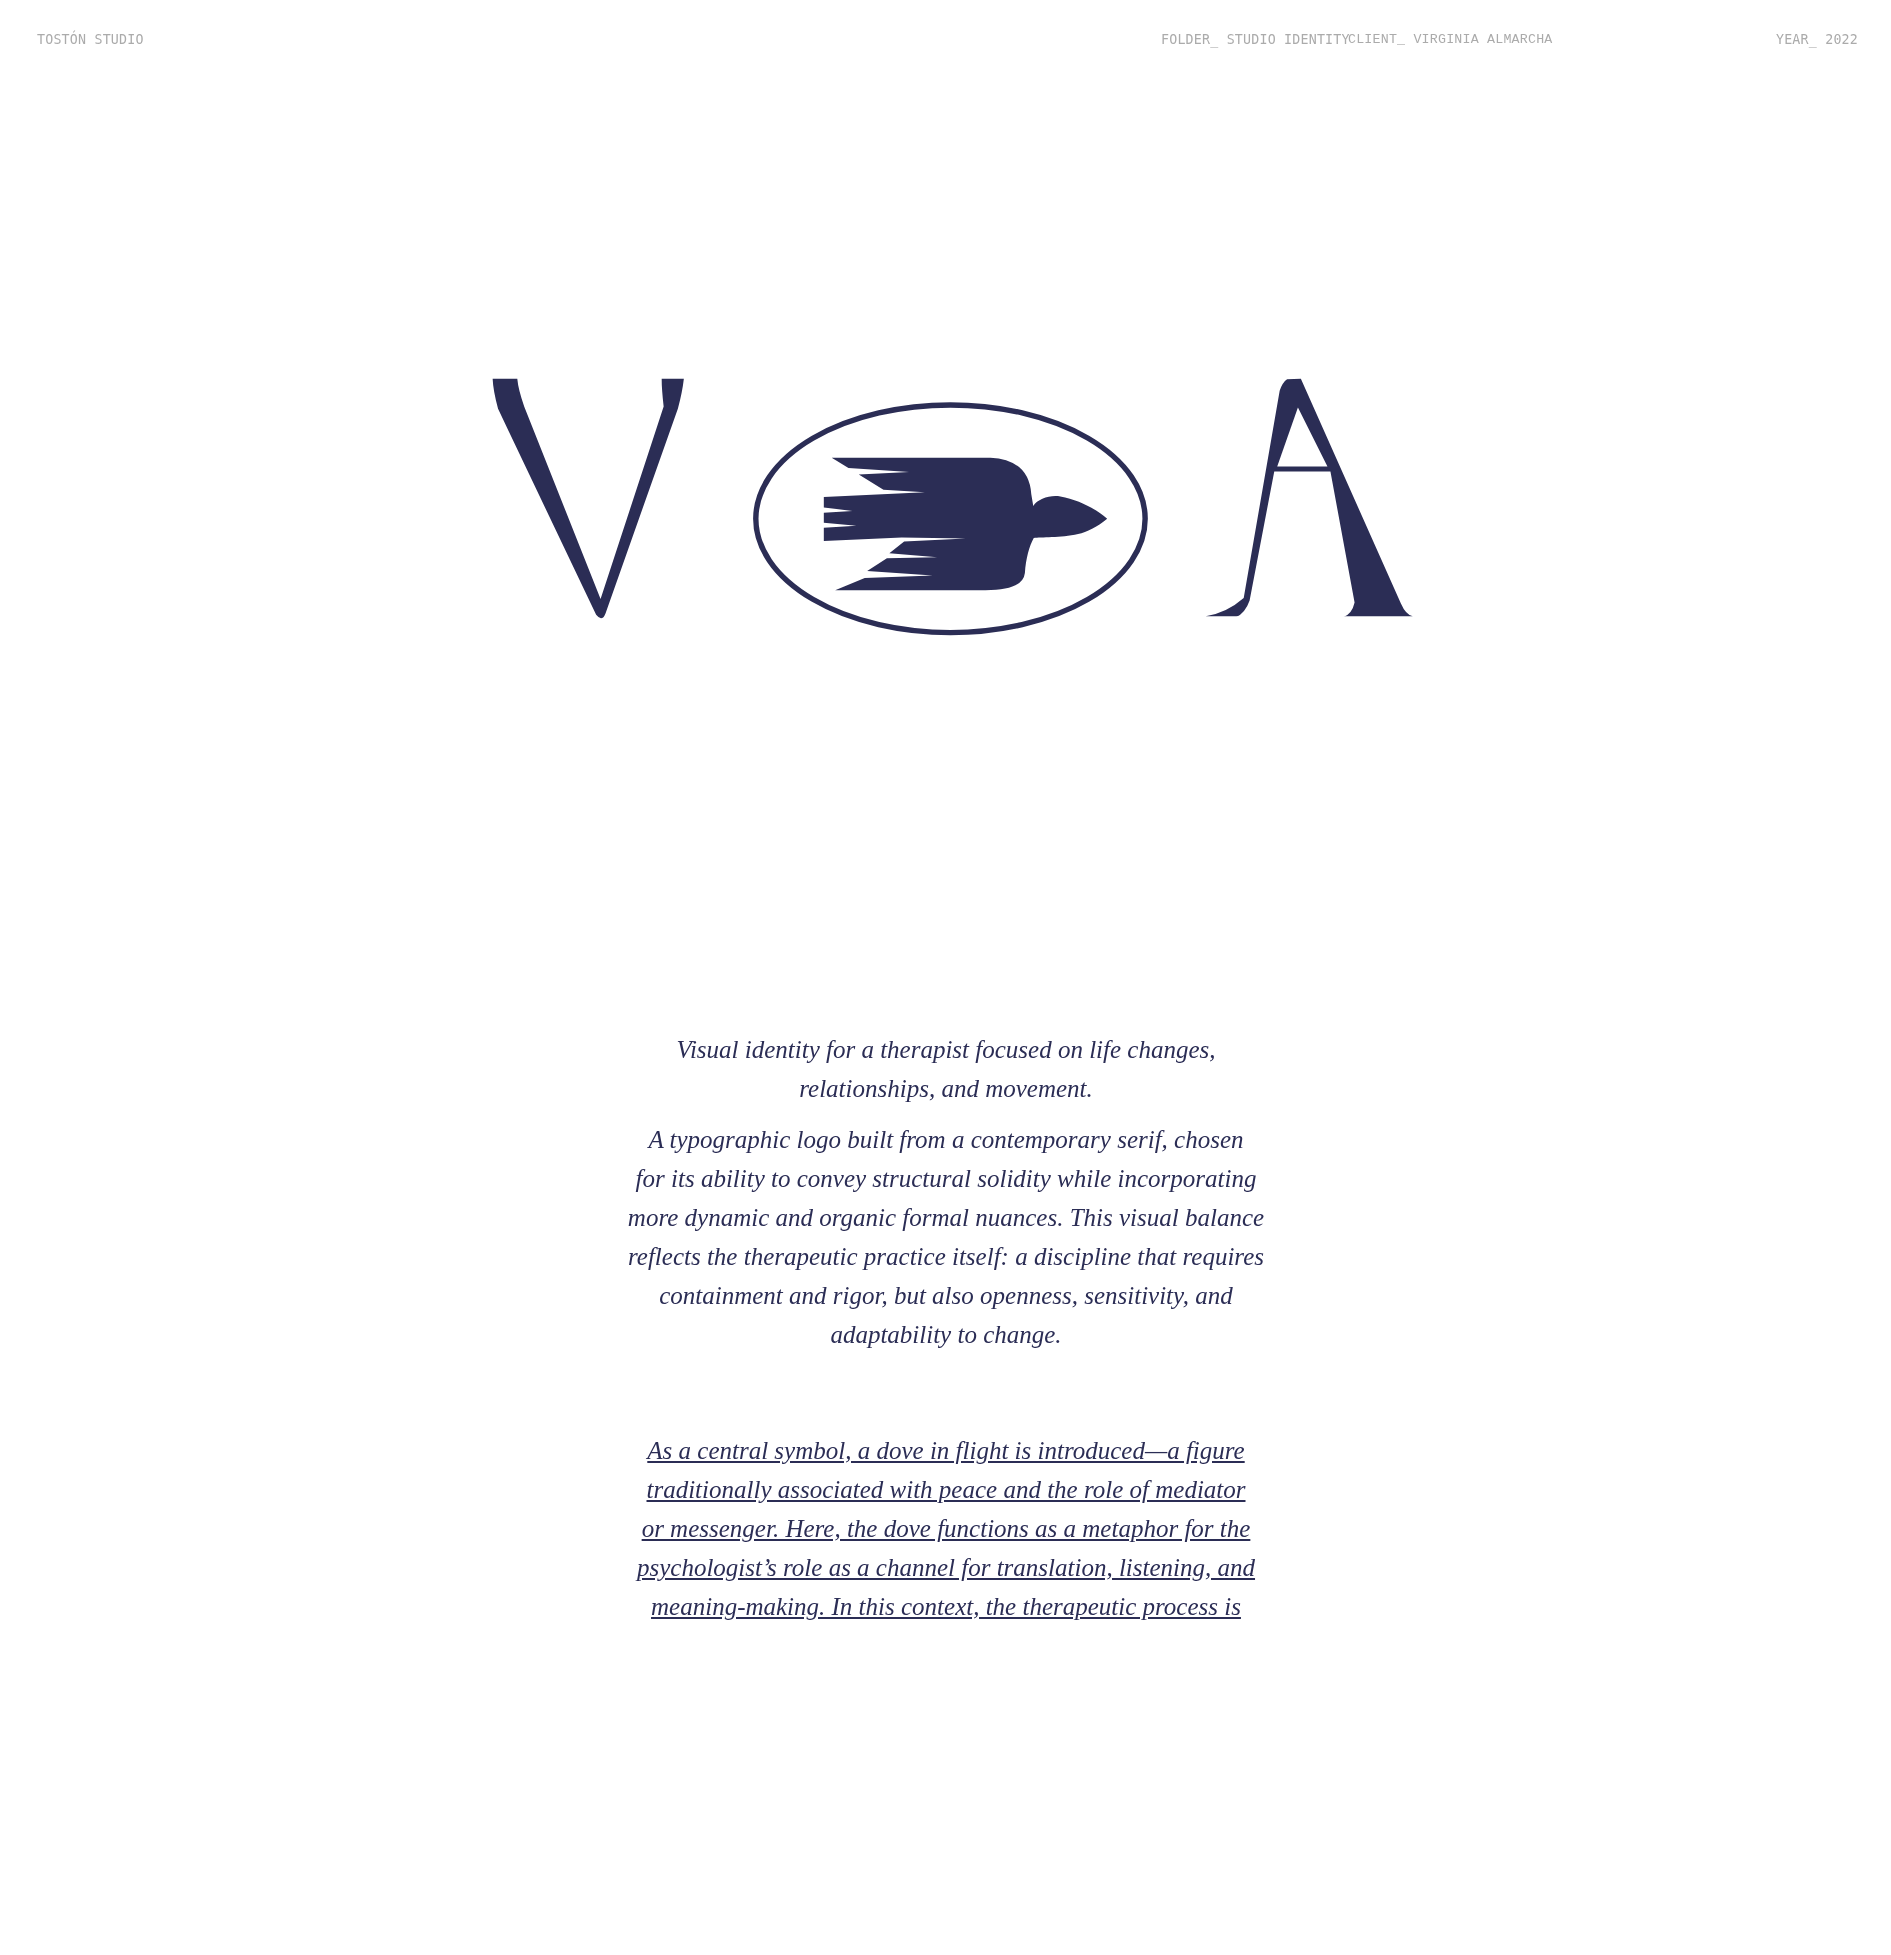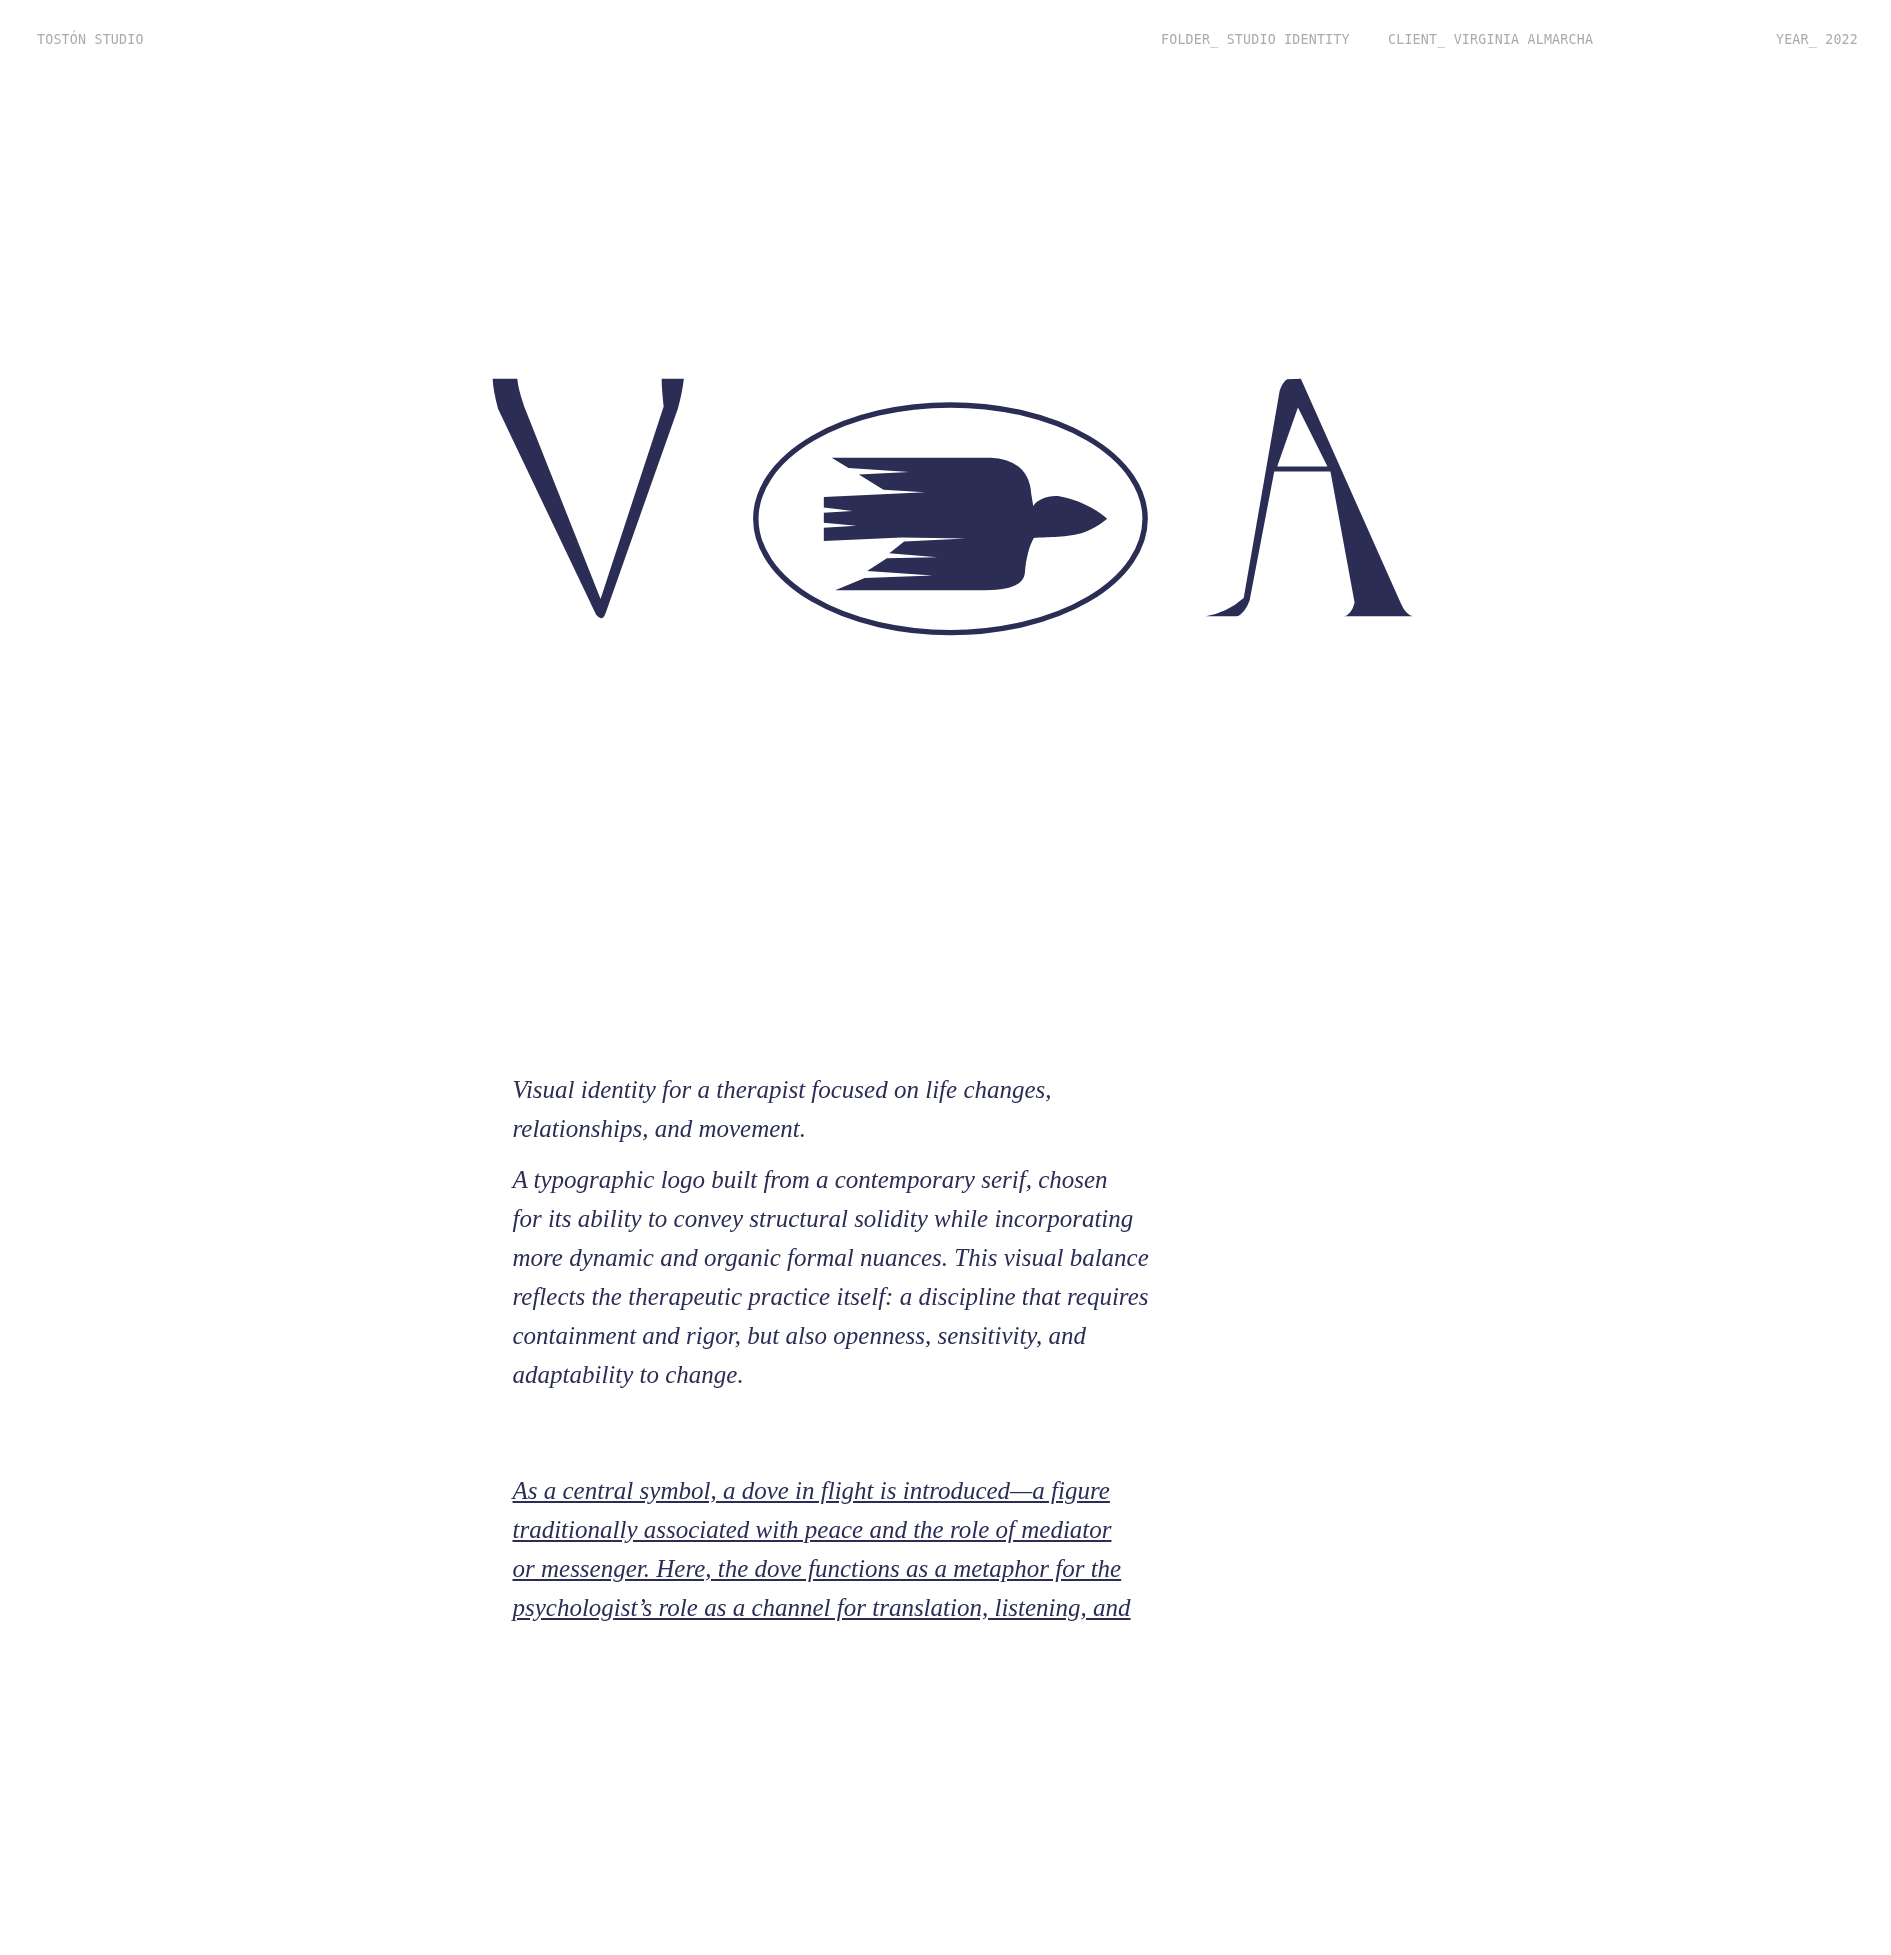--- a/index.html
+++ b/index.html
@@ -20,44 +20,44 @@
   .hdr-item{
     position:absolute;
     top:33px;
     font:13.3px/1.1 "DejaVu Sans Mono", monospace;
     color:var(--gray);
     letter-spacing:0.2px;
     white-space:nowrap;
   }
   .hdr-studio{left:37px;}
   .hdr-folder{left:1161px;}
-  .hdr-client{left:1388px;}
+  .hdr-client{left:1348px;font-family:Liberation Mono, monospace;}
   .hdr-year{right:34px;}
 
   .logo-svg{
     position:absolute;
     left:468px;
     top:365px;
     width:961px;
     height:276px;
   }
   .navy-fill{fill:var(--navy);}
   .bg-fill{fill:var(--bg);}
   .ring{fill:none;stroke:var(--navy);stroke-width:11;}
 
   .copy{
     position:absolute;
     left:50%;
     transform:translateX(-50%);
     width:867px;
+    text-align:center;
     font:italic 25px/39px "Liberation Serif", serif;
     color:var(--navy);
     white-space:pre-line;
     letter-spacing:0px;
-    margin-top:40px;
   }
   .copy-intro{top:1030px;}
   .copy-body1{top:1120px;}
   .copy-body2{top:1431px;text-decoration:underline;}
 </style>
 </head>
 <body>
 
 <div class="page">
 

